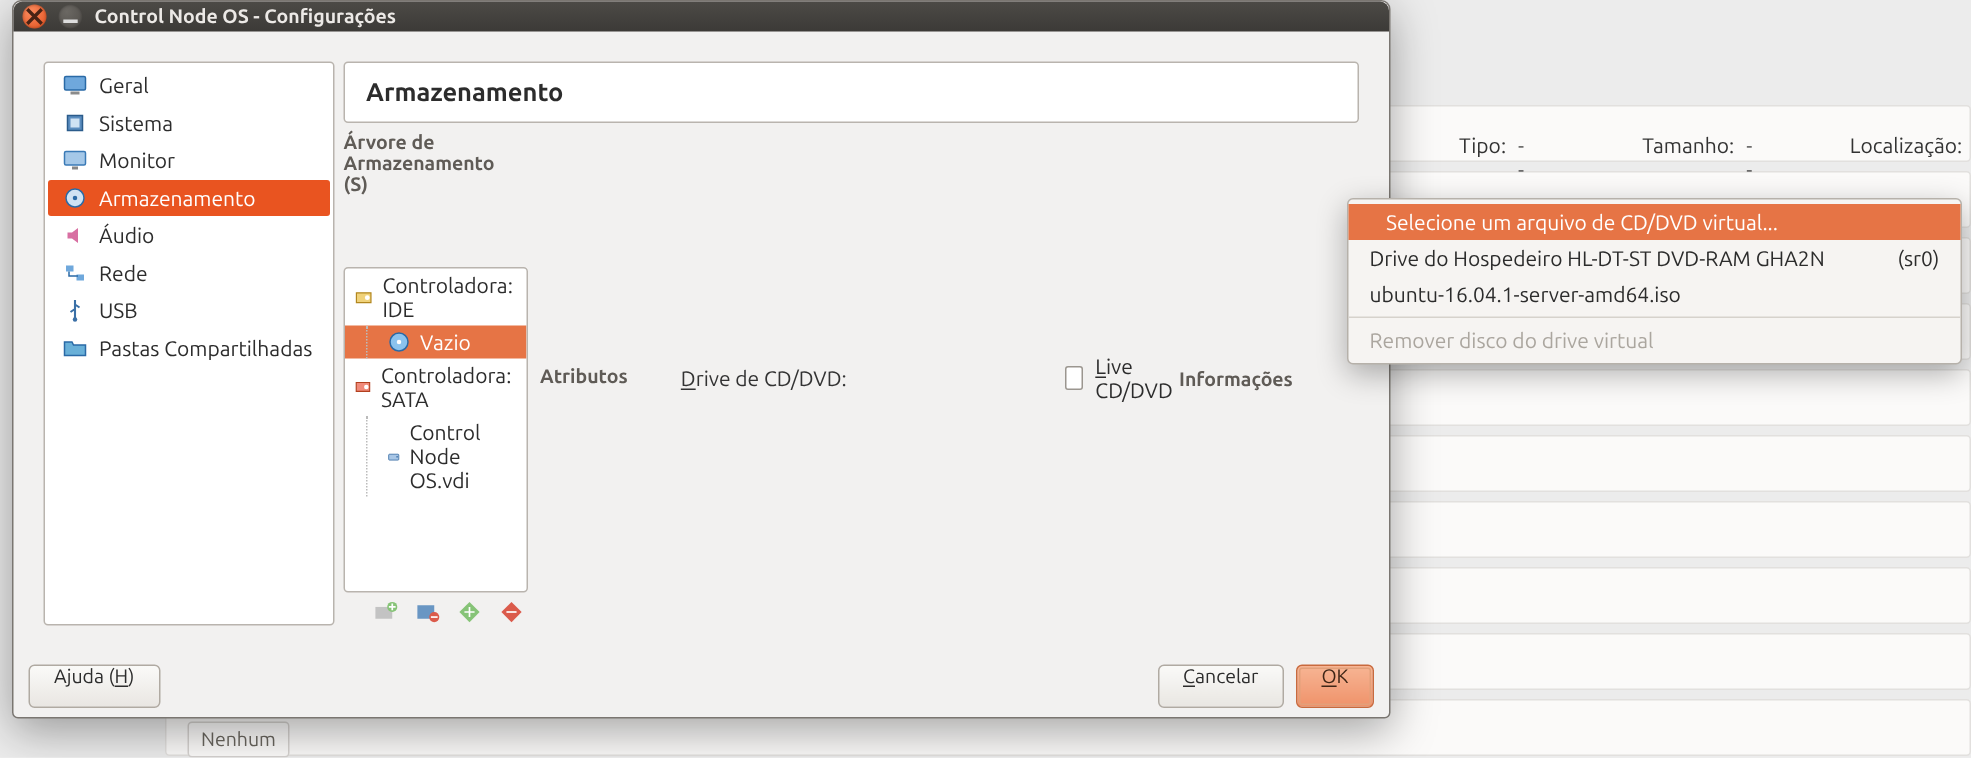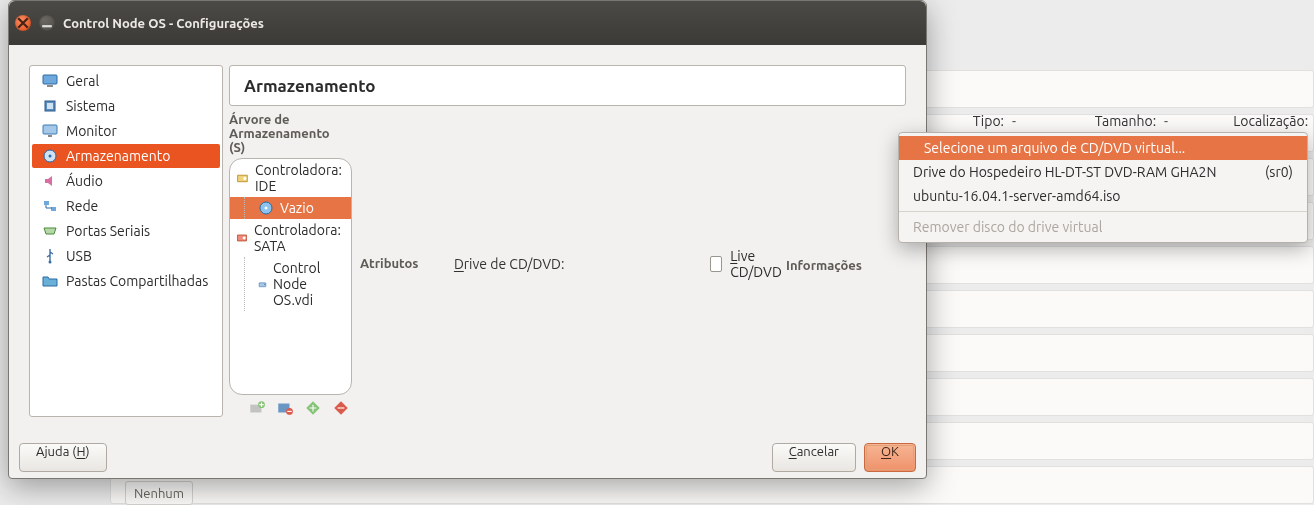--- a/index.html
+++ b/index.html
@@ -17,41 +17,41 @@
   html,body{margin:0;padding:0;font-family:"Ubuntu","Segoe UI",sans-serif;font-size:14px;color:var(--text);background:#ececec;}
   body{position:relative;width:1314px;height:505px;overflow:hidden;}
 
   
   .bg-rows{position:absolute;left:110px;right:0;top:70px;bottom:0;}
   .bg-row{height:36px;border:1px solid #e2e0de;border-radius:3px;background:#fbfaf9;margin:0 0 6px 0;}
   .bg-foot{position:absolute;bottom:0;left:125px;height:22px;background:#fcfbfa;border:1px solid #d6d3d0;border-radius:3px;padding:0 8px;display:flex;align-items:center;font-size:13px;color:#6a665f;}
 
   
   .window{position:absolute;left:8px;top:0;width:917px;height:477px;background:var(--panel-bg);border:1px solid #7a7671;border-radius:6px 6px 4px 4px;box-shadow:0 8px 30px rgba(0,0,0,0.35);display:flex;flex-direction:column;}
-  .titlebar{height:44px;background:linear-gradient(to bottom,var(--titlebar1),var(--titlebar2));border-radius:6px 6px 0 0;display:flex;align-items:center;padding:0 6px;gap:8px;}
+  .titlebar{height:20px;background:linear-gradient(to bottom,var(--titlebar1),var(--titlebar2));border-radius:6px 6px 0 0;display:flex;align-items:center;padding:0 6px;gap:8px;}
   .ctl-btn{width:16px;height:16px;border-radius:50%;display:flex;align-items:center;justify-content:center;font-size:10px;color:#412;}
   .ctl-close{background:radial-gradient(circle at 35% 30%,#fa8b5e,#e24f1d);box-shadow:inset 0 0 2px rgba(0,0,0,.4);}
   .ctl-min{background:radial-gradient(circle at 35% 30%,#6b6863,#4e4b47);box-shadow:inset 0 0 2px rgba(0,0,0,.4);color:#ddd;}
   .title-txt{color:#ece9e6;font-weight:600;font-size:13px;}
 
   .content{flex:1;display:flex;padding:20px;gap:6px;min-height:0;}
   .sidebar{width:192px;background:#fff;border:1px solid var(--border);border-radius:3px;padding:2px 0;overflow:auto;}
   .side-item{display:flex;align-items:center;gap:8px;padding:4px 10px;margin:1px 2px;border-radius:2px;cursor:default;}
   .side-item.sel{background:var(--ubuntu-orange);color:#fff;}
   .side-ico{width:16px;height:16px;display:flex;align-items:center;justify-content:center;}
   .side-ico svg{width:16px;height:16px;}
 
   .main{flex:1;display:flex;flex-direction:column;gap:0;min-width:0;}
   .header-box{border:1px solid var(--border);border-radius:3px;background:#fff;padding:10px 14px;font-weight:700;font-size:17px;margin-bottom:4px;}
 
   .split{flex:1;display:flex;gap:8px;min-height:0;}
   .tree-col{width:230px;display:flex;flex-direction:column;}
   .grp-label{display:flex;align-items:center;gap:6px;color:#5f5b56;margin:2px 0 4px;font-size:13px;font-weight:bold;}
   .grp-label::after{content:"";flex:1;height:1px;background:#c9c4be;}
-  .tree{flex:1;background:#fff;border:1px solid var(--border);border-radius:13px;overflow:auto;}
+  .tree{flex:1;background:#fff;border:1px solid var(--border);border-radius:3px;overflow:auto;margin-top:44px;}
   .tn{display:flex;align-items:center;gap:6px;padding:3px 6px;}
   .tn.ch{padding-left:28px;position:relative;}
   .tn.ch::before{content:"";position:absolute;left:14px;top:0;height:100%;border-left:1px dotted #bbb;}
   .tn.sel{background:var(--ubuntu-orange-sel);color:#fff;}
   .tn .tico{width:16px;height:16px;display:flex;align-items:center;justify-content:center;}
   .tree-tools{display:flex;justify-content:flex-end;gap:10px;padding:4px 2px 0;}
   .tool-ico{width:18px;height:18px;display:flex;align-items:center;justify-content:center;opacity:.9;}
 
   .attr-col{flex:1;display:flex;}
   .attr-row{display:flex;align-items:center;gap:6px;margin:4px 0;}
@@ -160,28 +160,20 @@
       </div>
       <div class="side-item">
         <span class="side-ico">
             <svg viewBox="0 0 16 16">
               <rect x="2" y="3" width="5" height="4" fill="#6fa8dc"></rect>
               <rect x="9" y="9" width="5" height="4" fill="#6fa8dc"></rect>
               <path d="M4 7v3h6" stroke="#2a6aa6" fill="none"></path>
             </svg>
           </span>
         <span>Rede</span>
-      </div>
-      <div class="side-item">
-        <span class="side-ico">
-            <svg viewBox="0 0 16 16">
-              <path d="M2 5h12l-2 6H4z" fill="#b6d7a8" stroke="#4a8b3a"></path>
-            </svg>
-          </span>
-        <span>Portas Seriais</span>
       </div>
       <div class="side-item">
         <span class="side-ico">
             <svg viewBox="0 0 16 16">
               <path d="M8 1v12M8 4l3 2M8 7l-3 2" stroke="#3a6fa6" stroke-width="1.4" fill="none"></path>
               <circle cx="8" cy="14" r="1.5" fill="#3a6fa6"></circle>
             </svg>
           </span>
         <span>USB</span>
       </div>

